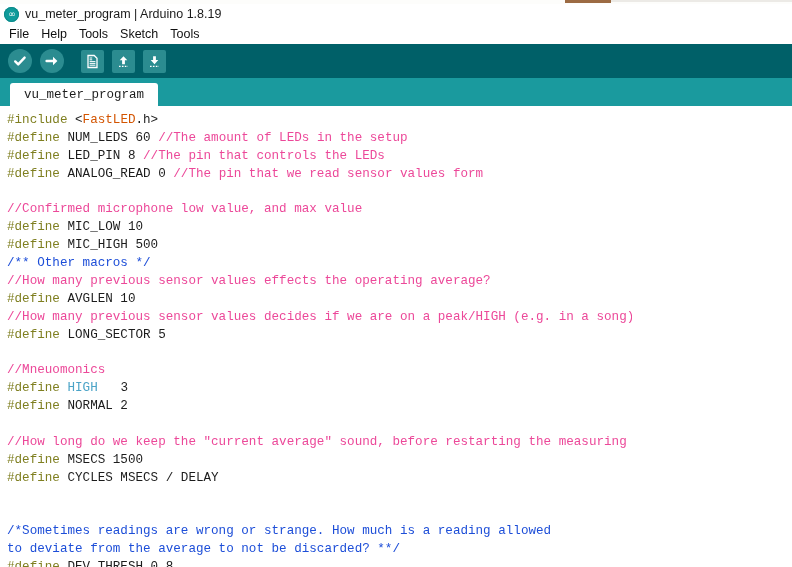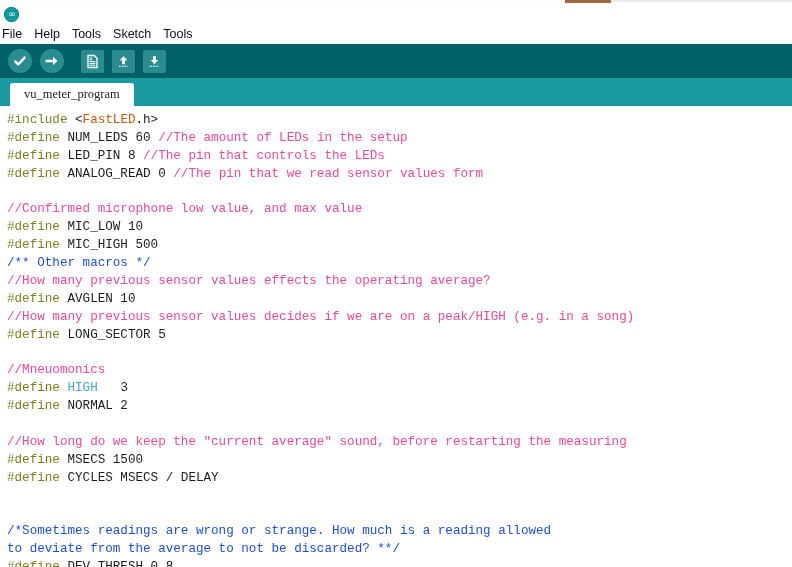--- a/index.html
+++ b/index.html
@@ -45,21 +45,21 @@
   }
   .title-text {
     font-size:12.5px; color:#1b1b1b; white-space:nowrap;
     font-family:"Liberation Sans", sans-serif;
   }
 
   
   .menubar {
     position:absolute; left:0; top:24px; width:792px; height:20px;
     background:#ffffff;
-    display:flex; align-items:center; padding-left:2px;
+    display:flex; align-items:center; padding-left:9px;
   }
   .menu-item {
     font-size:12.5px; color:#101010; padding:1px 7px 1px 0px;
     margin-right:5px; white-space:nowrap; cursor:default;
   }
 
   
   .toolbar {
     position:absolute; left:0; top:44px; width:792px; height:34px;
     background:#006068;
@@ -97,21 +97,21 @@
   }
   .tab {
     position:absolute; left:10px; top:83px; height:23px;
     background:#ffffff; border-radius:3px 3px 0 0;
     padding:0 14px;
     display:flex; align-items:center;
     cursor:pointer;
   }
   .tab-label {
     font-size:12.5px; color:#1d1d1d; white-space:nowrap;
-    font-family:Liberation Serif, serif;
+    font-family:Liberation Mono, monospace;
   }
 
   
   .editor {
     position:absolute; left:0; top:106px; width:632px; height:461px;
     background:#ffffff;
     overflow:hidden;
     padding:6px 0 0 7px;
   }
   .code {
@@ -135,20 +135,21 @@
 <div id="app">
 
   <div class="topstrip"></div>
   <div class="bg-artifact"></div>
   <div class="bg-artifact2"></div>
 
   <div class="titlebar">
     <div class="logo">
       <span class="inf">∞</span>
     </div>
+    <div class="title-text">vu_meter_program | Arduino 1.8.19</div>
   </div>
 
   <div class="menubar">
     <div class="menu-item">File</div>
     <div class="menu-item">Help</div>
     <div class="menu-item">Tools</div>
     <div class="menu-item">Sketch</div>
     <div class="menu-item">Tools</div>
   </div>
 

